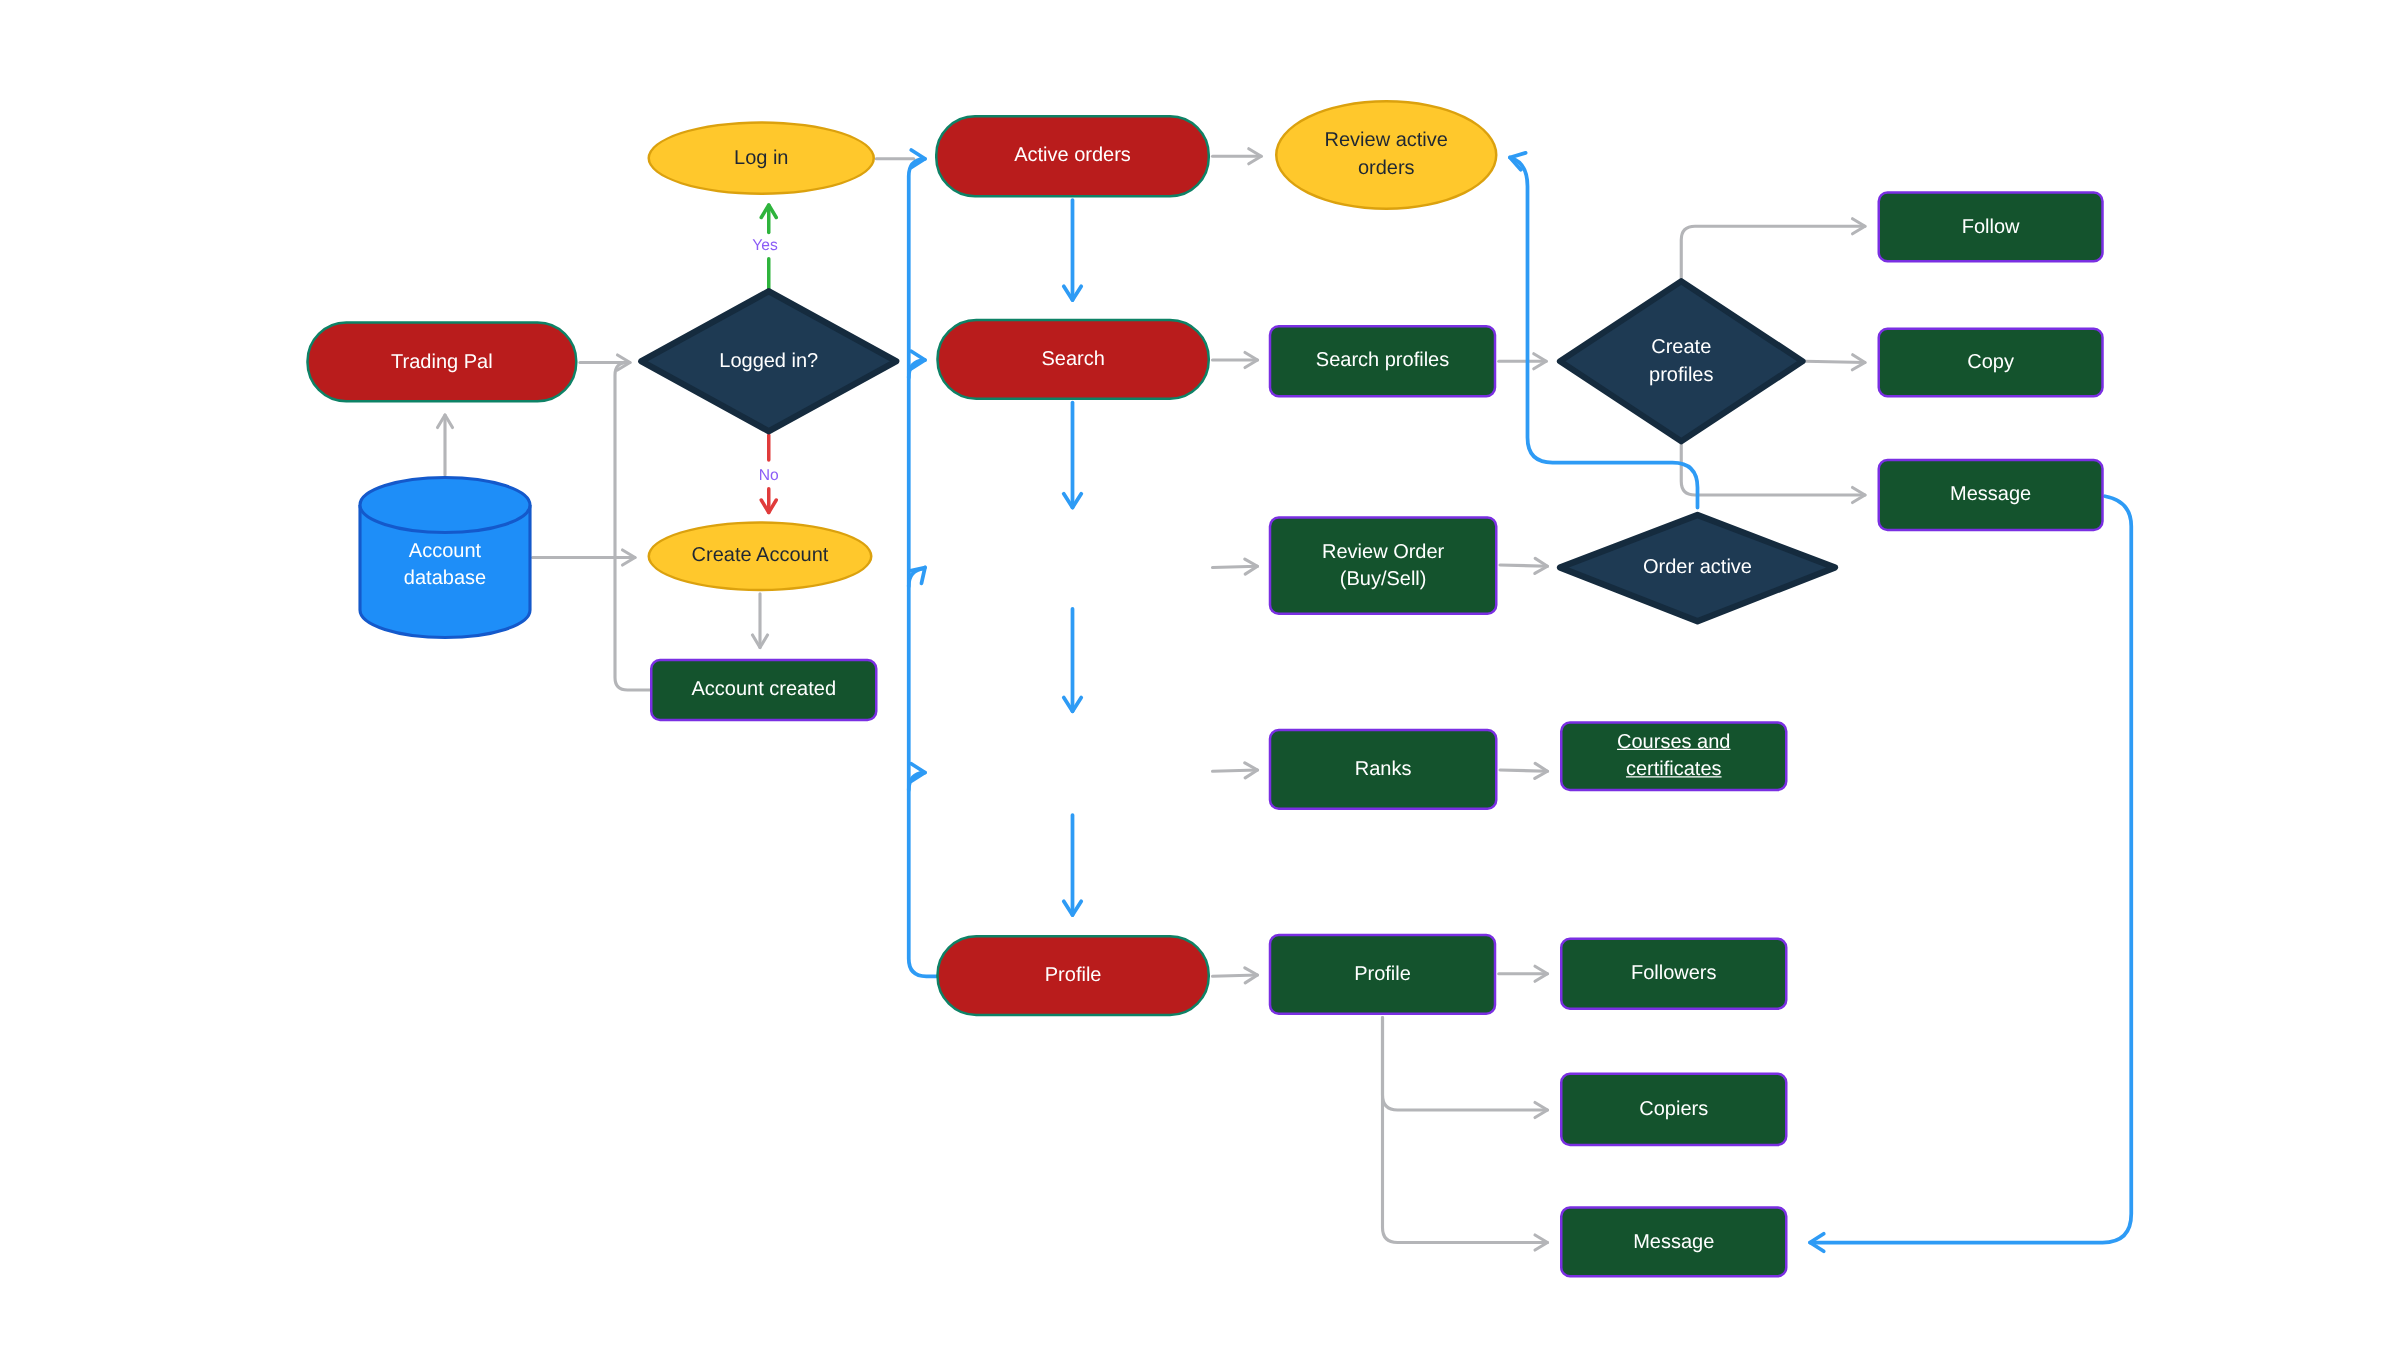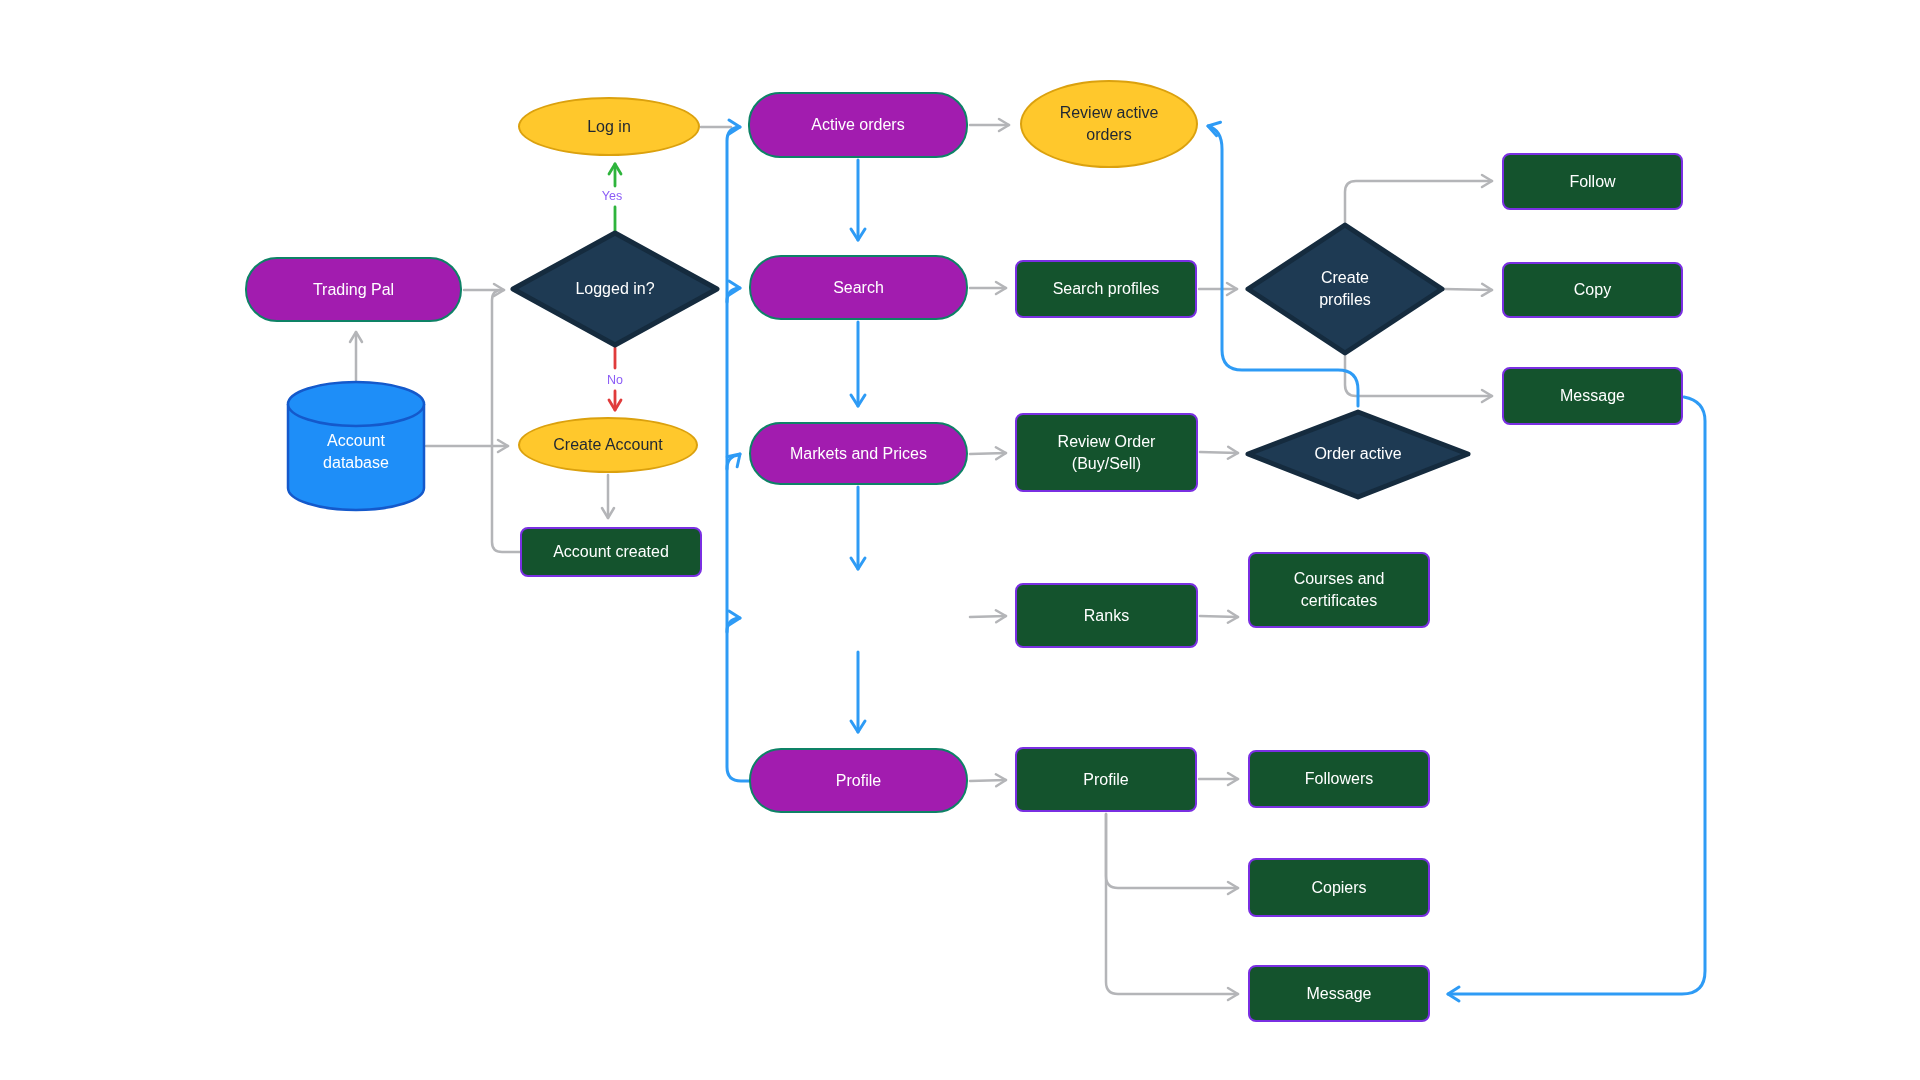--- a/index.html
+++ b/index.html
@@ -6,21 +6,21 @@
   #canvas{
     position:relative;width:1920px;height:1080px;background:#ffffff;overflow:hidden;
     font-family:"Liberation Sans", sans-serif;
   }
   #edges{position:absolute;left:0;top:0;width:1920px;height:1080px;z-index:1;}
   .node{
     position:absolute;z-index:2;display:flex;align-items:center;justify-content:center;
     text-align:center;box-sizing:border-box;font-size:16px;line-height:1.35;cursor:default;
   }
   .green{
-    background:#a21caf;border:2.5px solid #0E8266;border-radius:32px;color:#ffffff;
+    background:#b91c1c;border:2.5px solid #0E8266;border-radius:32px;color:#ffffff;
   }
   .purple{
     background:#14532d;border:2px solid #7A2FE2;border-radius:8px;color:#ffffff;
   }
   .yellow{
     background:#FFC82C;border:2px solid #DBA10E;border-radius:50%;color:#1F2733;
   }
   .shape-label{
     position:absolute;z-index:3;display:flex;align-items:center;justify-content:center;
     text-align:center;color:#ffffff;font-size:16px;line-height:1.35;transform:translate(-50%,-50%);
@@ -38,21 +38,21 @@
   #n-active-orders{left:748px;top:92px;width:220px;height:66px;}
   #n-search{left:749px;top:255px;width:219px;height:65px;}
   #n-markets{left:749px;top:422px;width:219px;height:63px;}
   #n-academy{left:749px;top:585px;width:219px;height:65px;}
   #n-profile-menu{left:749px;top:748px;width:219px;height:65px;}
   #n-review-active{left:1020px;top:80px;width:178px;height:88px;}
   #n-search-profiles{left:1015px;top:260px;width:182px;height:58px;}
   #n-review-order{left:1015px;top:413px;width:183px;height:79px;padding:0 30px;}
   #n-ranks{left:1015px;top:583px;width:183px;height:65px;}
   #n-profile-page{left:1015px;top:747px;width:182px;height:65px;}
-  #n-courses{left:1248px;top:552px;width:182px;height:76px;}
+  #n-courses{left:1248px;top:577px;width:182px;height:56px;text-decoration:underline;}
   #n-followers{left:1248px;top:750px;width:182px;height:58px;}
   #n-copiers{left:1248px;top:858px;width:182px;height:59px;}
   #n-message-bottom{left:1248px;top:965px;width:182px;height:57px;}
   #n-follow{left:1502px;top:153px;width:181px;height:57px;}
   #n-copy{left:1502px;top:262px;width:181px;height:56px;}
   #n-message-right{left:1502px;top:367px;width:181px;height:58px;}
   #lbl-logged-in{left:615px;top:289px;width:140px;}
   #lbl-check-profiles{left:1345px;top:289px;width:90px;}
   #lbl-order-active{left:1358px;top:454px;width:160px;}
   #lbl-account-db{left:356px;top:452px;width:100px;}
@@ -139,23 +139,20 @@
 
   <div class="node green" id="n-trading-pal">
       <span>Trading Pal</span>
     </div>
   <div class="node green" id="n-active-orders">
       <span>Active orders</span>
     </div>
   <div class="node green" id="n-search">
       <span>Search</span>
     </div>
-  <div class="node green" id="n-markets">
-      <span>Markets and Prices</span>
-    </div>
   <div class="node green" id="n-profile-menu">
       <span>Profile</span>
     </div>
 
   <div class="node yellow" id="n-log-in">
       <span>Log in</span>
     </div>
   <div class="node yellow" id="n-create-account">
       <span>Create Account</span>
     </div>

